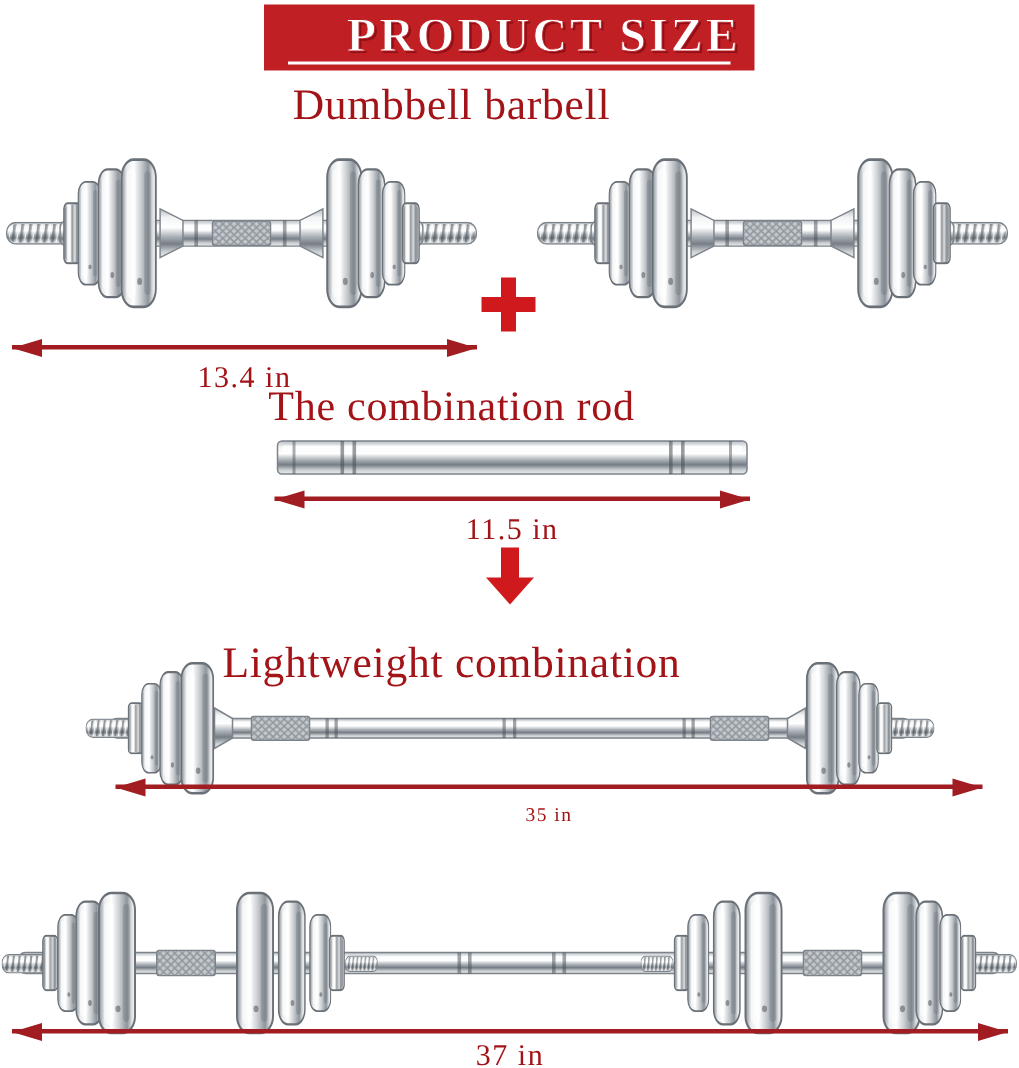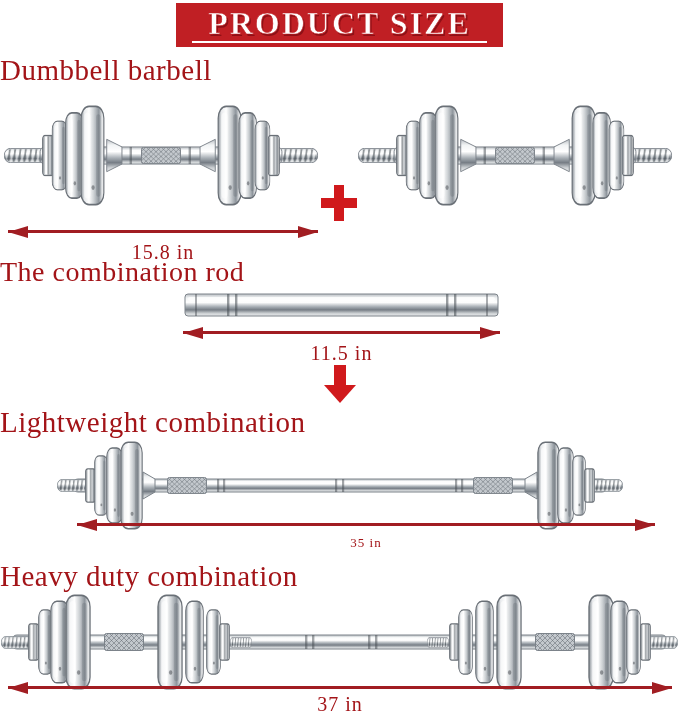--- a/index.html
+++ b/index.html
@@ -3,29 +3,29 @@
 <meta charset="utf-8">
 <style>
   html,body{margin:0;padding:0;background:#ffffff;}
   .canvas{position:relative;width:679px;height:712px;background:#ffffff;overflow:hidden;
           font-family:"Liberation Serif",serif;}
 
   
   .banner{position:absolute;left:176px;top:3px;width:327px;height:44px;background:#c01f24;}
   .banner-title{position:absolute;left:0;top:0;width:100%;height:38px;line-height:40px;
     text-align:center;font-weight:bold;font-size:32px;letter-spacing:2px;color:#ffffff;
-    -webkit-text-stroke:0.6px #c01f24;text-shadow:1.5px 1.5px 0 #8e1016;}
+    -webkit-text-stroke:0.6px #c01f24;text-shadow:1.5px 1.5px 0 #8e1016;padding-left:23px;}
   .banner-underline{position:absolute;left:16px;right:16px;bottom:4px;height:2px;background:#ffffff;}
 
   
-  .sec-title{position:absolute;left:0;width:602px;
+  .sec-title{position:absolute;left:0;width:602px;text-align:center;
     font-size:29px;color:#a31418;letter-spacing:0.5px;}
   .t-dumbbell{top:54px;}
   .t-rod{top:256px;font-size:28px;}
-  .t-light{top:406px;}
+  .t-light{top:426px;}
   .t-heavy{top:560px;}
 
   
   .dim-arrow{position:absolute;height:3px;background:#a11d22;}
   .dim-arrow::before,.dim-arrow::after{content:"";position:absolute;top:50%;width:0;height:0;
     border-top:6.5px solid transparent;border-bottom:6.5px solid transparent;transform:translateY(-50%);}
   .dim-arrow::before{left:0;border-right:20px solid #a11d22;}
   .dim-arrow::after{right:0;border-left:20px solid #a11d22;}
   .dim-label{position:absolute;text-align:center;font-size:20px;color:#a31418;letter-spacing:1px;}
 
@@ -161,21 +161,21 @@
     </g>
     <g>
       <use href="#sPlate" x="226" y="6" width="26" height="106"></use>
       <use href="#sPlate" x="248" y="13" width="20" height="92"></use>
       <use href="#sPlate" x="265" y="22" width="17" height="74"></use>
       <use href="#sCollar" x="279" y="37" width="13" height="44"></use>
     </g>
   </svg>
 
   <div class="dim-arrow m1"></div>
-  <div class="dim-label l1">15.8 in</div>
+  <div class="dim-label l1">13.4 in</div>
 
   <div class="sec-title t-rod">The combination rod</div>
 
   <svg class="img img-rod" viewBox="0 0 317 32">
     <rect x="2" y="5" width="313" height="22" rx="3" fill="url(#gBar)" stroke="#7c838a" stroke-width="1"></rect>
     <rect x="5" y="8" width="307" height="4" rx="2" fill="#ffffff" opacity="0.75"></rect>
     <rect x="12" y="5" width="2" height="22" fill="rgba(70,76,82,0.45)"></rect>
     <rect x="303" y="5" width="2" height="22" fill="rgba(70,76,82,0.45)"></rect>
     <g>
       <rect x="44" y="5" width="2.4" height="22" fill="rgba(70,76,82,0.55)"></rect>
@@ -217,21 +217,20 @@
       <use href="#sPlate" x="482" y="3" width="23" height="89"></use>
       <use href="#sPlate" x="502" y="9" width="17" height="77"></use>
       <use href="#sPlate" x="517" y="17" width="14" height="61"></use>
       <use href="#sCollar" x="529" y="30" width="11" height="35"></use>
     </g>
   </svg>
 
   <div class="dim-arrow m3"></div>
   <div class="dim-label l3">35 in</div>
 
-  <div class="sec-title t-heavy">Heavy duty combination</div>
 
   <svg class="img img-heavy" viewBox="0 0 679 100">
     <rect x="12" y="43" width="655" height="14" rx="5" fill="url(#gBar)" stroke="#7c838a" stroke-width="1"></rect>
     <rect x="16" y="45.5" width="647" height="2.5" rx="1" fill="#ffffff" opacity="0.7"></rect>
     <use href="#sStub" x="1" y="44" width="32" height="13"></use>
     <use href="#sStub" x="646" y="44" width="32" height="13"></use>
     <use href="#sStub" x="230" y="45" width="22" height="11"></use>
     <use href="#sStub" x="427" y="45" width="22" height="11"></use>
     <use href="#sKnurl" x="104" y="41" width="40" height="18"></use>
     <use href="#sKnurl" x="535" y="41" width="40" height="18"></use>

